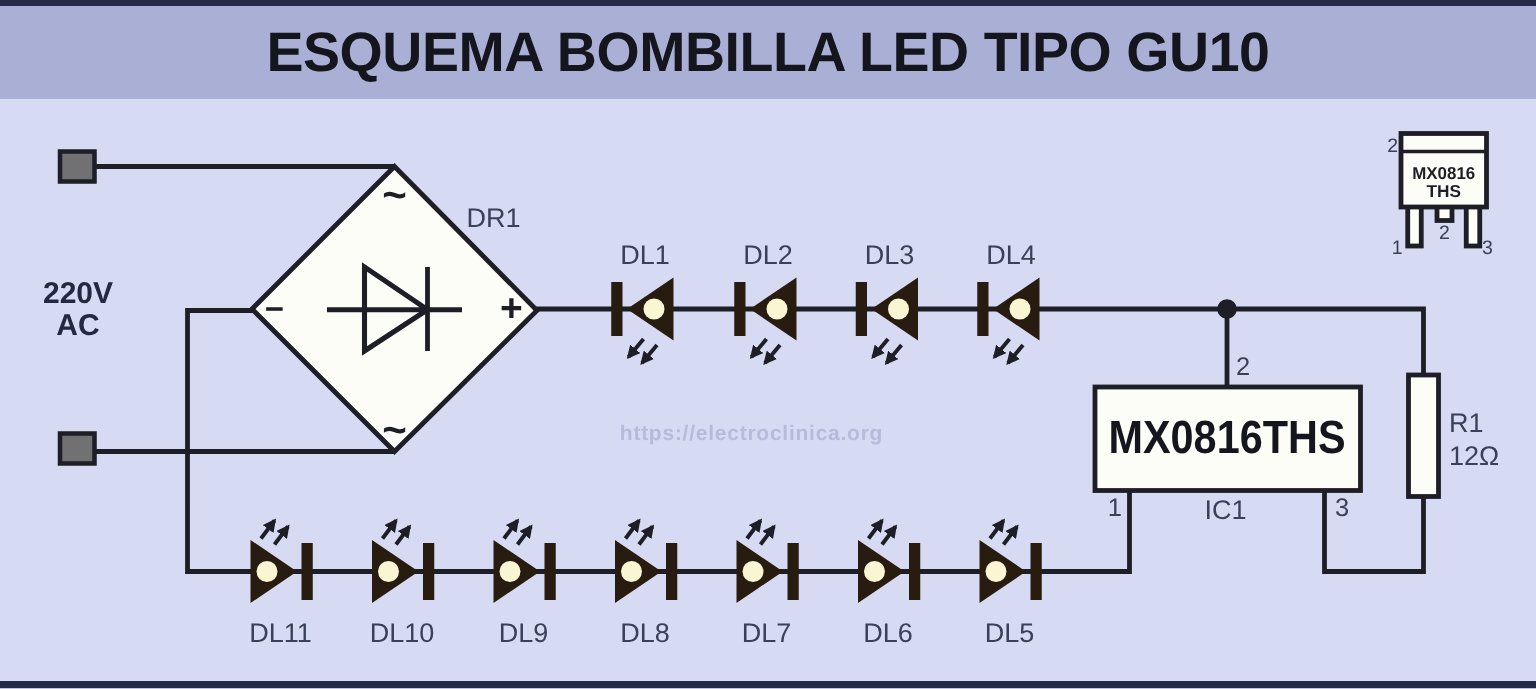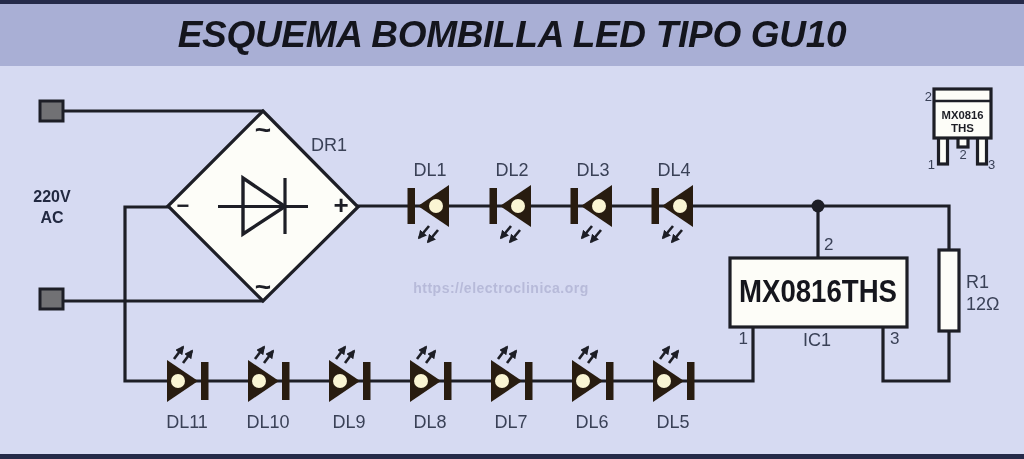--- a/index.html
+++ b/index.html
@@ -3,23 +3,23 @@
 <meta charset="utf-8">
 <style>
   html,body{margin:0;padding:0;background:#d6daf2;}
   #app{position:relative;width:1024px;height:459px;background:#d6daf2;overflow:hidden;
        font-family:"Liberation Sans",sans-serif;}
   .edge-bar{position:absolute;left:0;width:1024px;background:#252a49;}
   #top-bar{top:0;height:4px;}
   #bottom-bar{top:454px;height:5px;}
   #title-band{position:absolute;left:0;top:4px;width:1024px;height:62px;background:#a9afd5;
       display:flex;align-items:center;justify-content:center;}
-  #title-band span{font-weight:bold;font-size:37px;letter-spacing:-0.3px;color:#14151d;font-style:italic;}
+  #title-band span{font-weight:bold;font-size:37px;letter-spacing:-0.3px;color:#14151d;}
   #source-label{position:absolute;left:22px;top:186px;width:60px;text-align:center;
-      font-weight:bold;font-size:16px;line-height:21px;color:#222941;}
+      font-weight:bold;font-size:20px;line-height:21px;color:#222941;}
   #watermark{position:absolute;left:361px;top:280px;width:280px;text-align:center;
       font-weight:bold;font-size:14px;letter-spacing:0.5px;color:#b7bad9;}
   svg{position:absolute;left:0;top:0;}
   .wire{stroke:#1d1e26;stroke-width:3.2;fill:none;}
   .comp{fill:#fdfdf8;stroke:#1d1e26;stroke-width:3.2;}
   .thin{stroke-width:2.4;}
   .term{fill:#717174;stroke:#1d1e26;stroke-width:3;}
   .lbl{fill:#3a4157;font-family:"Liberation Sans",sans-serif;font-size:18px;}
   .pinlbl{fill:#3a4157;font-family:"Liberation Sans",sans-serif;font-size:17px;}
   .sym{fill:#1d1e26;font-family:"Liberation Sans",sans-serif;font-weight:bold;}

